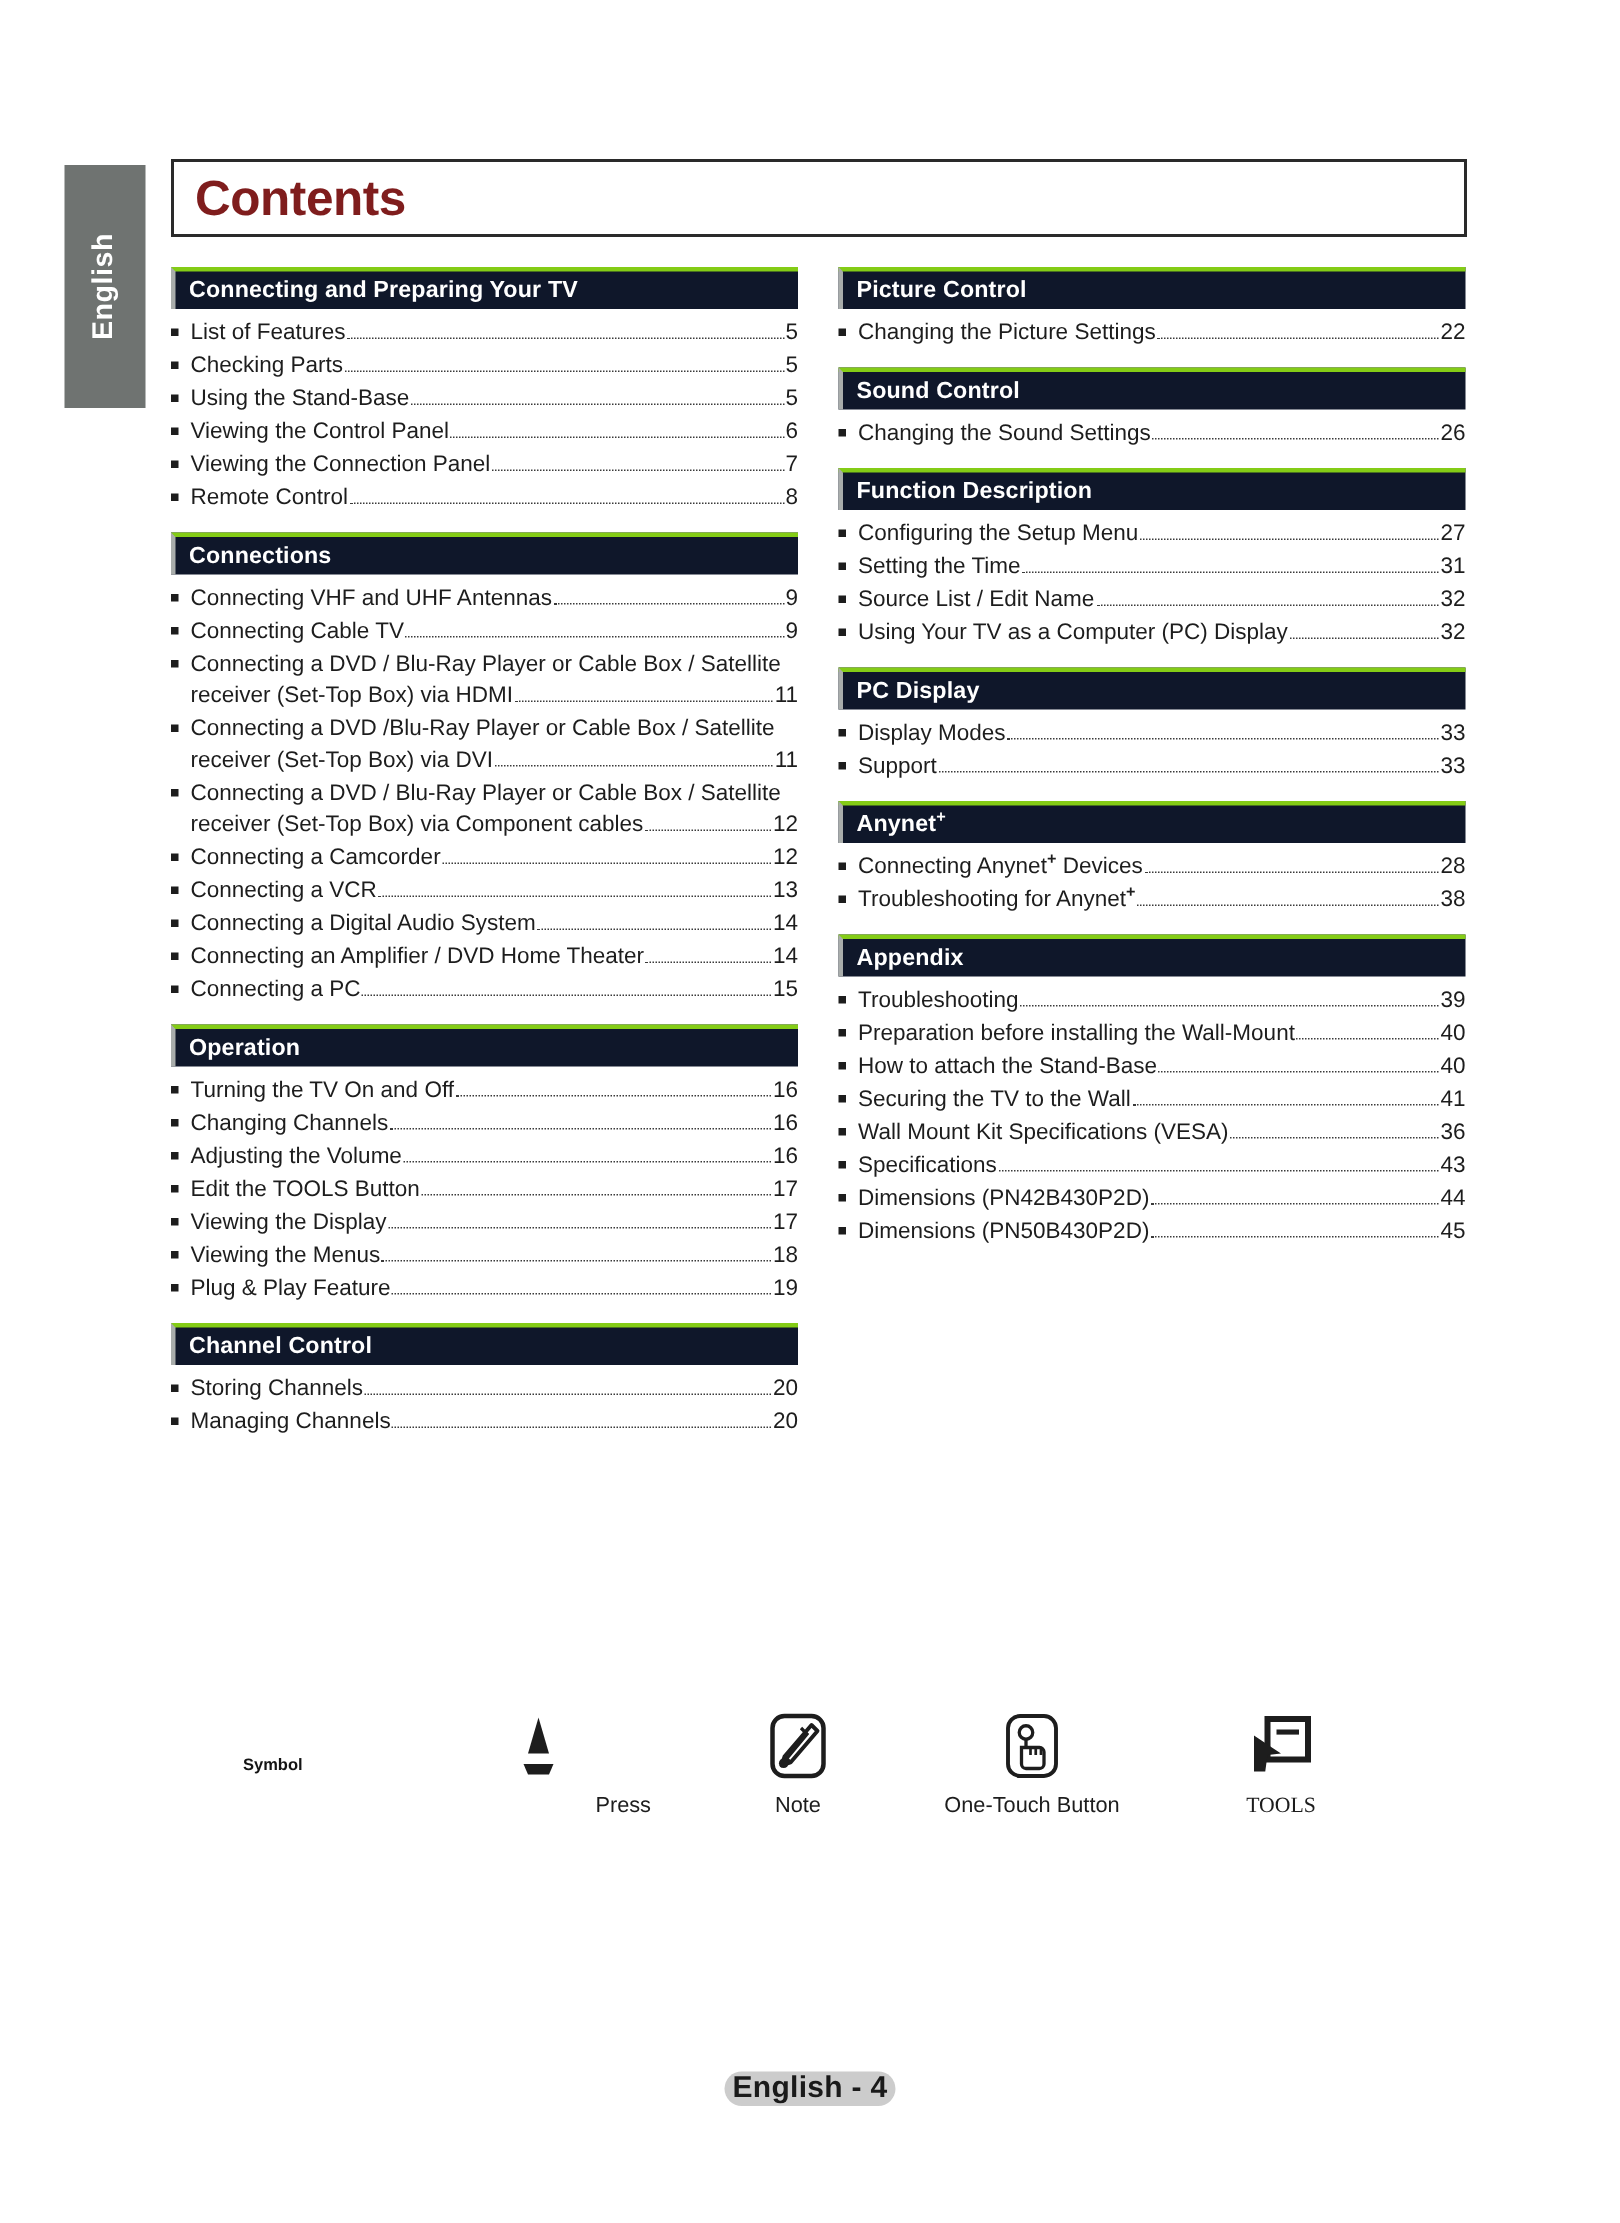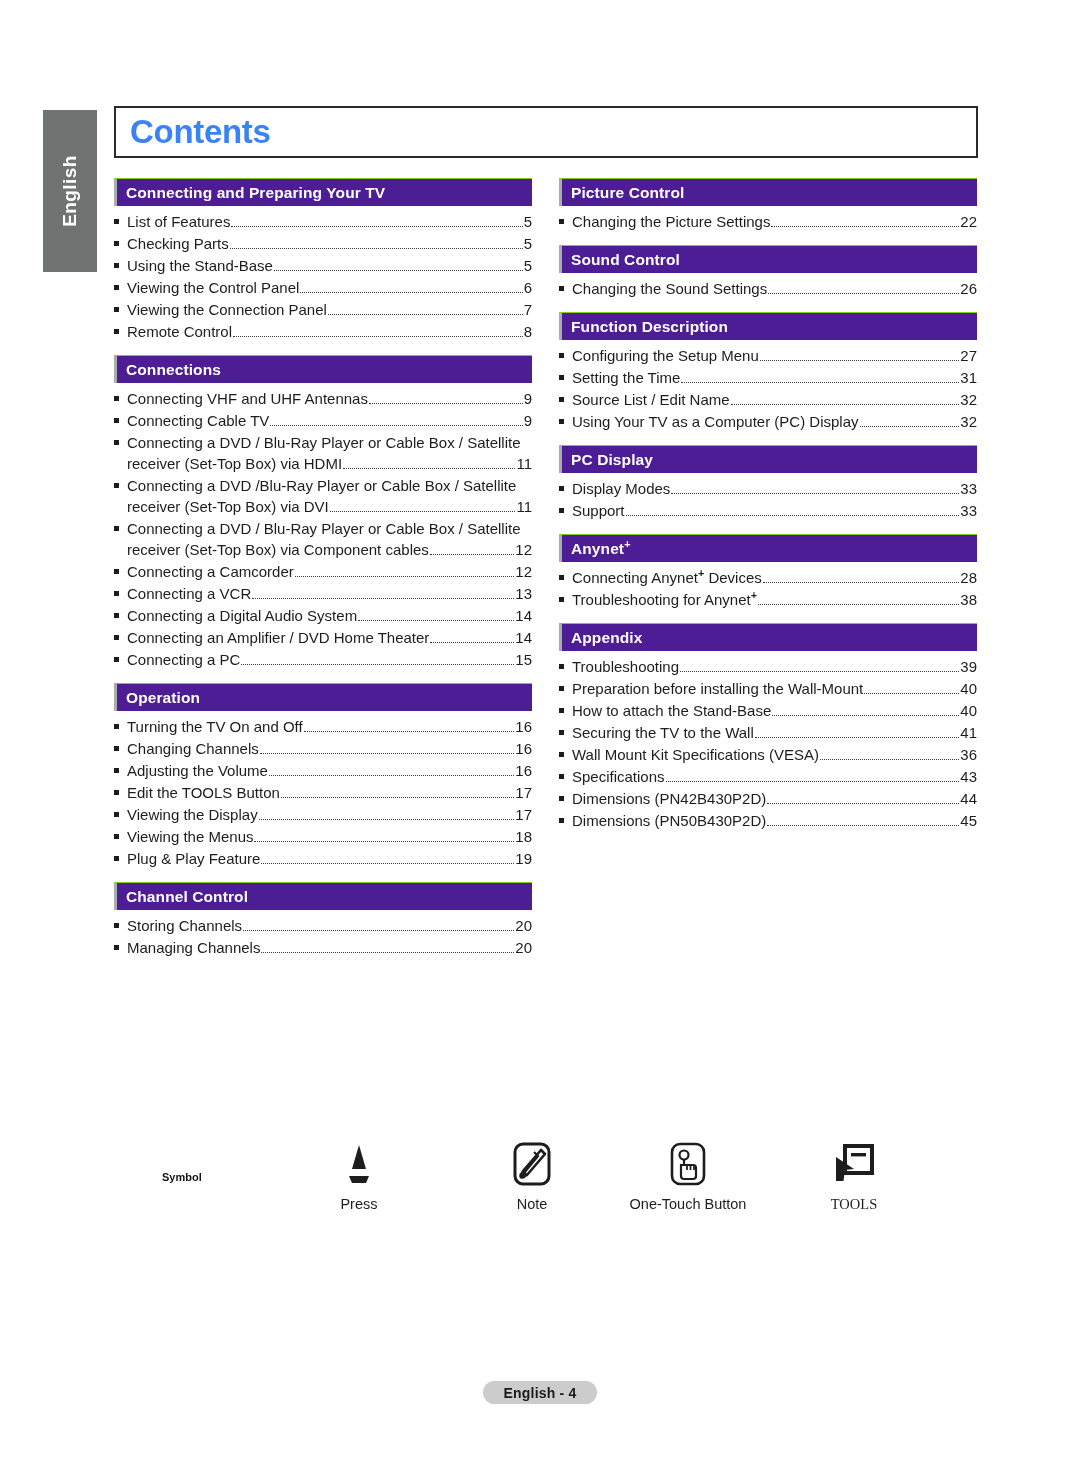--- a/index.html
+++ b/index.html
@@ -52,36 +52,36 @@
     display: flex;
     align-items: center;
     padding-left: 14px;
     box-sizing: border-box;
     background: #fff;
   }
   #title-box .title-text {
     font-size: 33px;
     font-weight: bold;
     letter-spacing: -0.3px;
-    color: #3b82f6;
+    color: #7f1d1d;
   }
 
   
   #columns {
     display: flex;
     gap: 27px;
     margin-top: 20px;
   }
   .col { width: 418px; }
 
   
   .sec-header {
-    background: #4c1d95;
+    background: #0f172a;
     border-left: 3px solid #a9adab;
-    border-top: 1px solid #84cc16;
+    border-top: 3px solid #84cc16;
     height: 28px;
     display: flex;
     align-items: center;
     padding-left: 9px;
     box-sizing: border-box;
     margin-bottom: 4px;
   }
   .sec-header .sec-title {
     color: #ffffff;
     font-weight: bold;
@@ -169,40 +169,40 @@
     height: 58px;
     display: flex;
     align-items: center;
     justify-content: center;
   }
   .sym .cap {
     font-size: 14.5px;
     color: #1d1d1d;
     margin-top: 3px;
   }
-  #sym-press { left: 134px; }
+  #sym-press { left: 134px; text-align: right; }
   #sym-note  { left: 307px; }
   #sym-otb   { left: 463px; }
   #sym-tools { left: 629px; font-family: Liberation Serif, serif; }
 
   
   #footer-pill {
     position: absolute;
     left: 483px;
     top: 1381px;
     width: 114px;
     height: 23px;
     background: #cccccc;
     border-radius: 12px;
     display: flex;
     align-items: center;
     justify-content: center;
   }
   #footer-pill .ftext {
-    font-size: 14px;
+    font-size: 20px;
     font-weight: bold;
     color: #1a1a1a;
     letter-spacing: 0.2px;
   }
 </style>
 </head>
 <body>
 
 <div id="lang-tab">
   <span class="vtext">English</span>

